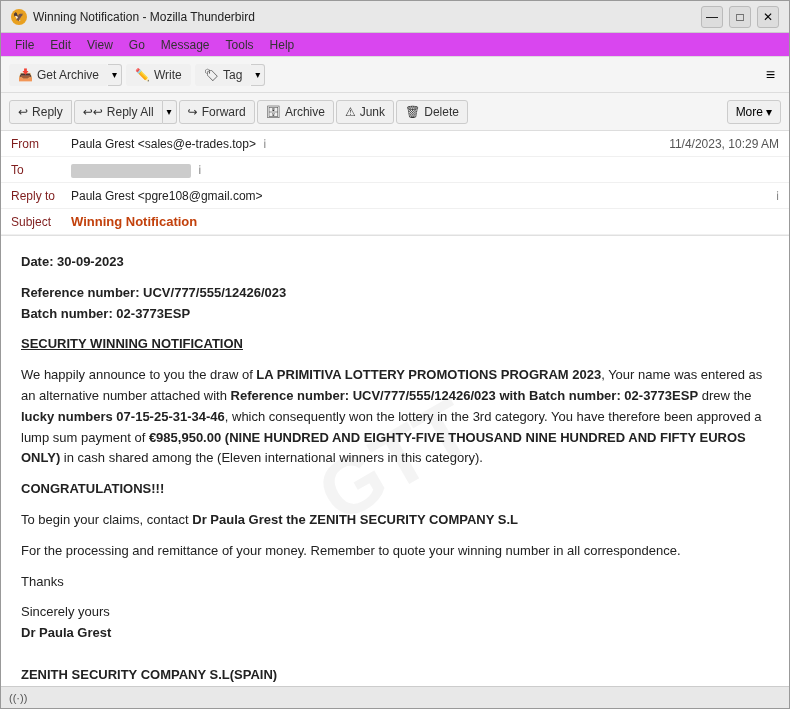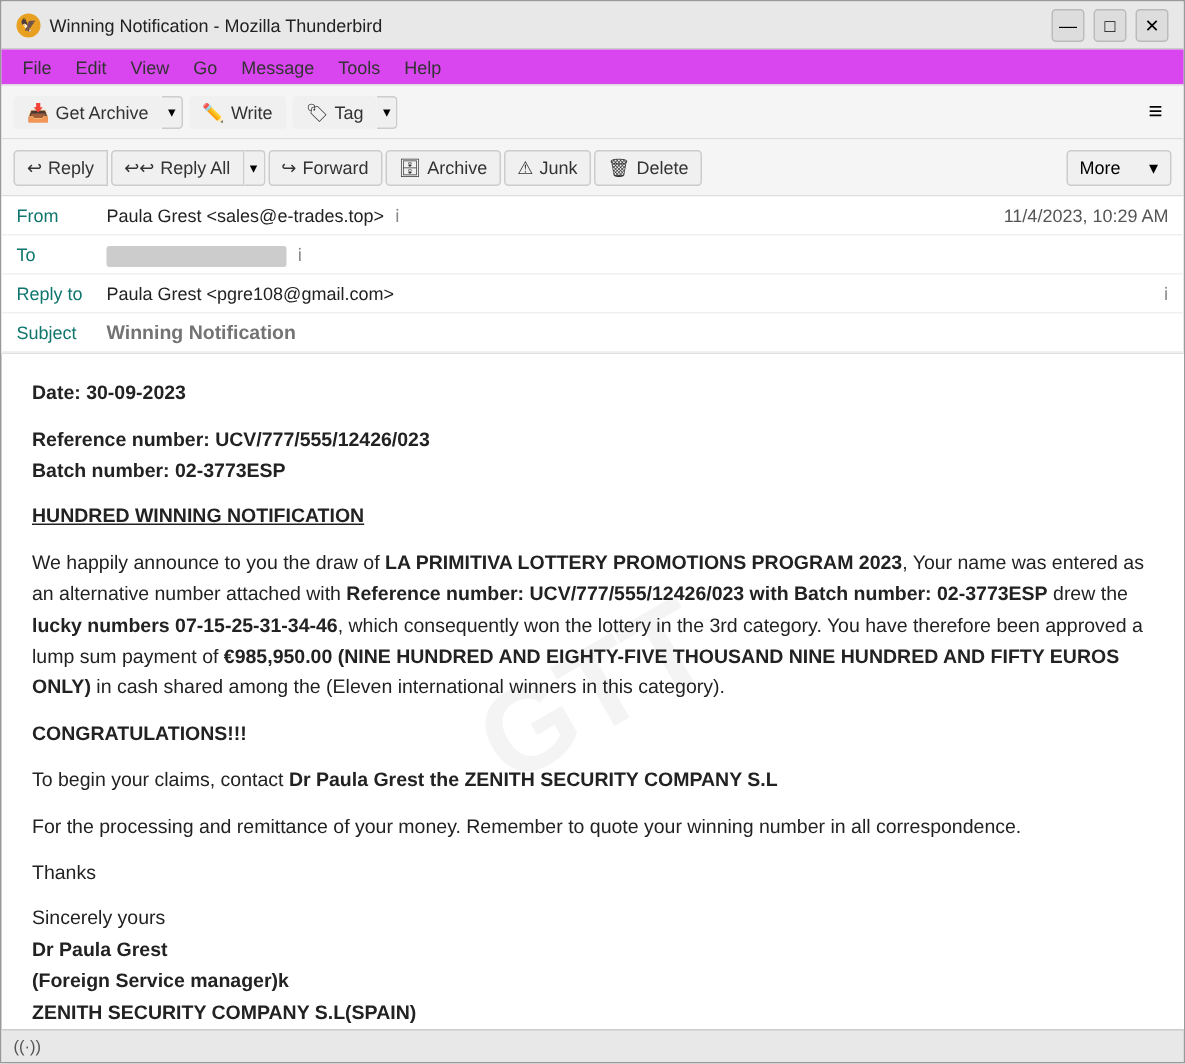--- a/index.html
+++ b/index.html
@@ -23,31 +23,31 @@
     .tool-btn { display: flex; align-items: center; gap: 4px; padding: 3px 8px; font-size: 12px; background: #f0f0f0; border: 1px solid transparent; border-radius: 3px; cursor: pointer; color: #333; }
     .toolbar-spacer { flex: 1; }
     .hamburger { font-size: 16px; cursor: pointer; padding: 3px 6px; }
 
     
     .action-bar { background: #f5f5f5; border-bottom: 1px solid #ddd; display: flex; align-items: center; padding: 4px 8px; gap: 2px; height: 38px; }
     .action-btn { display: flex; align-items: center; gap: 4px; padding: 4px 8px; font-size: 12px; background: #f0f0f0; border: 1px solid #ccc; border-radius: 3px; cursor: pointer; color: #333; white-space: nowrap; }
     .action-dropdown { display: flex; align-items: center; padding: 4px 4px; border: 1px solid #ccc; border-left: none; border-radius: 0 3px 3px 0; background: #f0f0f0; cursor: pointer; font-size: 10px; }
     .action-btn-group { display: flex; }
     .action-btn-group .action-btn { border-radius: 3px 0 0 3px; }
-    .more-btn { margin-left: auto; display: flex; align-items: center; gap: 19px; padding: 4px 8px; font-size: 12px; background: #f0f0f0; border: 1px solid #ccc; border-radius: 3px; cursor: pointer; }
+    .more-btn { margin-left: auto; display: flex; align-items: center; gap: 3px; padding: 4px 8px; font-size: 12px; background: #f0f0f0; border: 1px solid #ccc; border-radius: 3px; cursor: pointer; }
 
     
     .email-header { background: #fff; border-bottom: 1px solid #e0e0e0; padding: 0; }
     .header-row { display: flex; align-items: center; padding: 4px 10px; border-bottom: 1px solid #f0f0f0; min-height: 26px; }
-    .header-label { color: #0f766e; font-size: 12px; min-width: 60px; }
+    .header-label { color: #7f1d1d; font-size: 12px; min-width: 60px; }
     .header-value { font-size: 12px; color: #222; flex: 1; }
     .header-date { font-size: 12px; color: #555; margin-left: auto; text-align: center; }
     .verified-icon { color: #888; font-size: 12px; margin-left: 4px; cursor: pointer; }
     .subject-row { padding: 5px 10px; }
-    .subject-text { font-size: 13px; font-weight: bold; color: #737373; }
+    .subject-text { font-size: 13px; font-weight: bold; color: #c2410c; }
     .redacted { background: #ccc; height: 14px; width: 120px; display: inline-block; border-radius: 2px; vertical-align: middle; }
 
     
     .email-body { flex: 1; overflow-y: auto; padding: 16px 20px; background: #fff; font-size: 13px; line-height: 1.6; color: #222; position: relative; }
     .watermark { position: absolute; top: 50%; left: 50%; transform: translate(-50%, -50%) rotate(-30deg); font-size: 80px; color: rgba(180,180,180,0.15); font-weight: bold; pointer-events: none; white-space: nowrap; z-index: 0; }
     .email-content { position: relative; z-index: 1; }
     .email-content p { margin-bottom: 10px; }
     .email-content .bold { font-weight: bold; }
     .email-content .underline-bold { font-weight: bold; text-decoration: underline; }
     .date-line { margin-bottom: 14px; }
@@ -171,21 +171,21 @@
     <div class="watermark">GTT</div>
     <div class="email-content">
       <p class="date-line bold">Date: 30-09-2023</p>
 
       <p>
         <span class="bold">Reference number: UCV/777/555/12426/023</span><br>
         <span class="bold">Batch number: 02-3773ESP</span>
       </p>
 
       <p>
-        <span class="underline-bold">HUNDRED WINNING NOTIFICATION</span>
+        <span class="underline-bold">SECURITY WINNING NOTIFICATION</span>
       </p>
 
       <p>
         <span>We happily announce to you the draw of </span><span class="bold">LA PRIMITIVA LOTTERY PROMOTIONS PROGRAM 2023</span><span>, Your name was entered as an alternative number attached with </span><span class="bold">Reference number: UCV/777/555/12426/023 with Batch number: 02-3773ESP</span><span> drew the </span><span class="bold">lucky numbers 07-15-25-31-34-46</span><span>, which consequently won the lottery in the 3rd category. You have therefore been approved a lump sum payment of </span> <span class="bold">€985,950.00 (NINE HUNDRED AND EIGHTY-FIVE THOUSAND NINE HUNDRED AND FIFTY EUROS ONLY)</span><span> in cash shared among the (Eleven international winners in this category).</span>
       </p>
 
       <p>
         <span class="bold">CONGRATULATIONS!!!</span>
       </p>
 
@@ -193,21 +193,21 @@
         <span>To begin your claims, contact </span><span class="bold">Dr Paula Grest the ZENITH SECURITY COMPANY S.L</span>
       </p>
 
       <p>For the processing and remittance of your money. Remember to quote your winning number in all correspondence.</p>
 
       <p>Thanks</p>
 
       <p>
         <span>Sincerely yours</span><br>
         <span class="bold">Dr Paula Grest</span><br>
-        <span class="bold">(Foreign Service manager)k</span><br>
+        <br>
         <span class="bold">ZENITH SECURITY COMPANY S.L(SPAIN)</span>
       </p>
     </div>
   </div>
 
   <div class="status-bar">
     <span>((·))</span>
     <span></span>
   </div>
 

